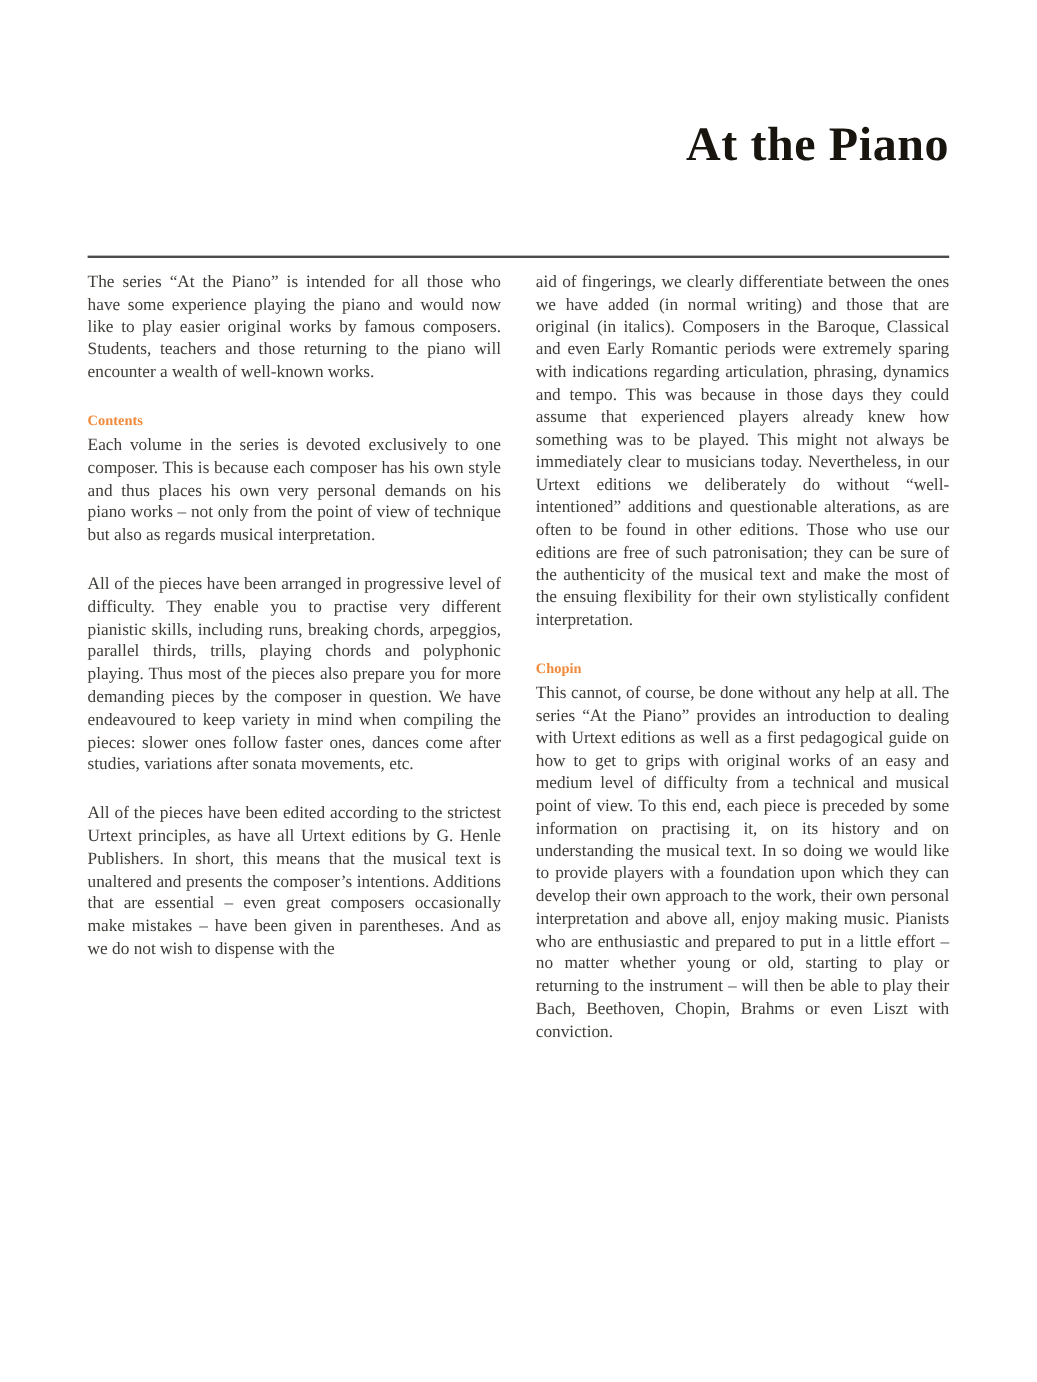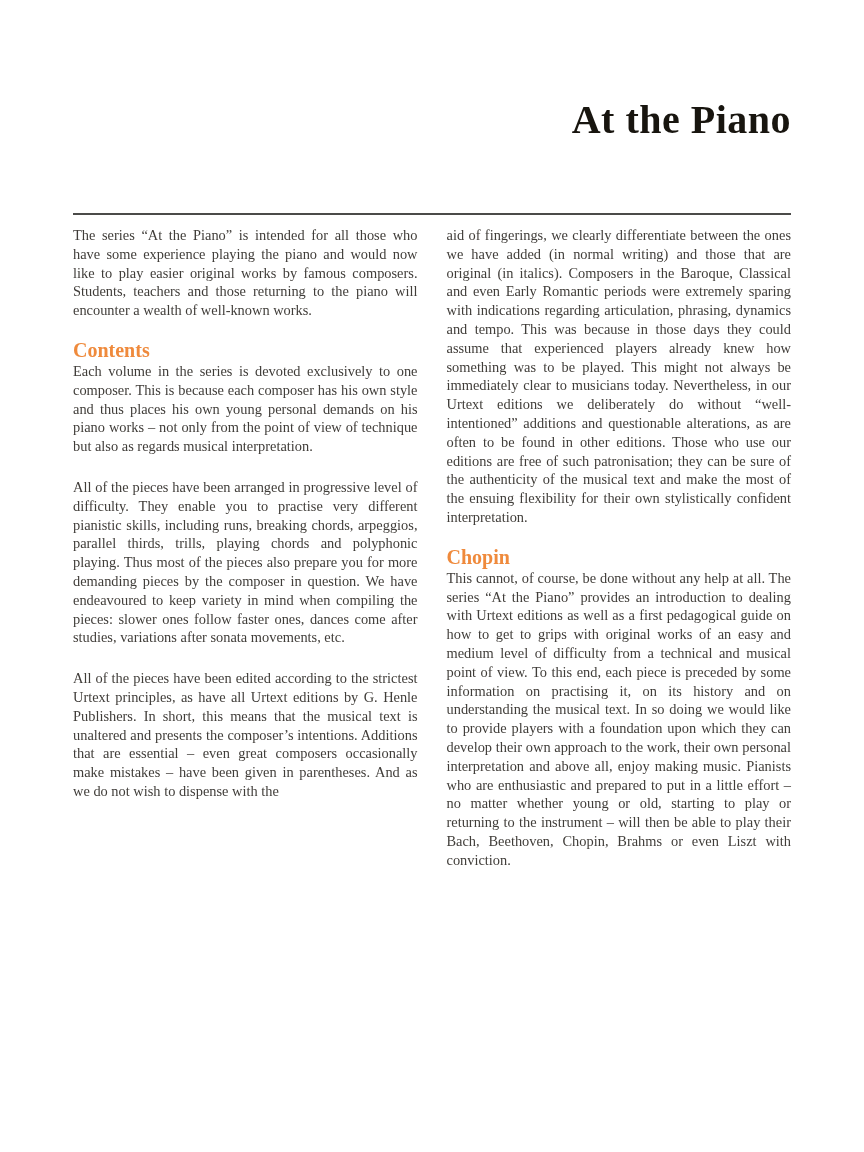--- a/index.html
+++ b/index.html
@@ -47,21 +47,21 @@
     font-size: 14.4px;
     line-height: 18.8px;
     color: var(--text-color, #403d39);
     hyphens: auto;
     -webkit-hyphens: auto;
   }
   .section { margin: 0; }
   .section + .section { margin-top: 22px; }
   .heading {
     margin: 0 0 3px 0;
-    font-size: 20px;
+    font-size: 12px;
     line-height: 17px;
     font-weight: 700;
     color: var(--accent-color, #ef8a3c);
   }
   .body-par {
     margin: 0;
   }
 </style>
 </head>
 <body>
@@ -76,21 +76,21 @@
     <div class="columns">
 
       <div class="col">
 
         <div class="section">
           <p class="body-par">The series “At the Piano” is intended for all those who have some experience playing the piano and would now like to play easier original works by famous composers. Students, teachers and those returning to the piano will encounter a wealth of well-known works.</p>
         </div>
 
         <div class="section">
           <h2 class="heading">Contents</h2>
-          <p class="body-par">Each volume in the series is devoted exclusively to one composer. This is because each composer has his own style and thus places his own young personal demands on his piano works – not only from the point of view of technique but also as regards musical interpretation.</p>
+          <p class="body-par">Each volume in the series is devoted exclusively to one composer. This is because each composer has his own style and thus places his own very personal demands on his piano works – not only from the point of view of technique but also as regards musical interpretation.</p>
         </div>
 
         <div class="section">
           <p class="body-par">All of the pieces have been arranged in progressive level of difficulty. They enable you to practise very different pianistic skills, including runs, breaking chords, arpeggios, parallel thirds, trills, playing chords and polyphonic playing. Thus most of the pieces also prepare you for more demanding pieces by the composer in question. We have endeavoured to keep variety in mind when compiling the pieces: slower ones follow faster ones, dances come after studies, variations after sonata movements, etc.</p>
         </div>
 
         <div class="section">
           <p class="body-par">All of the pieces have been edited according to the strictest Urtext principles, as have all Urtext editions by G. Henle Publishers. In short, this means that the musical text is unaltered and presents the composer’s intentions. Additions that are essential – even great composers occasionally make mistakes – have been given in parentheses. And as we do not wish to dispense with the</p>
         </div>
 

